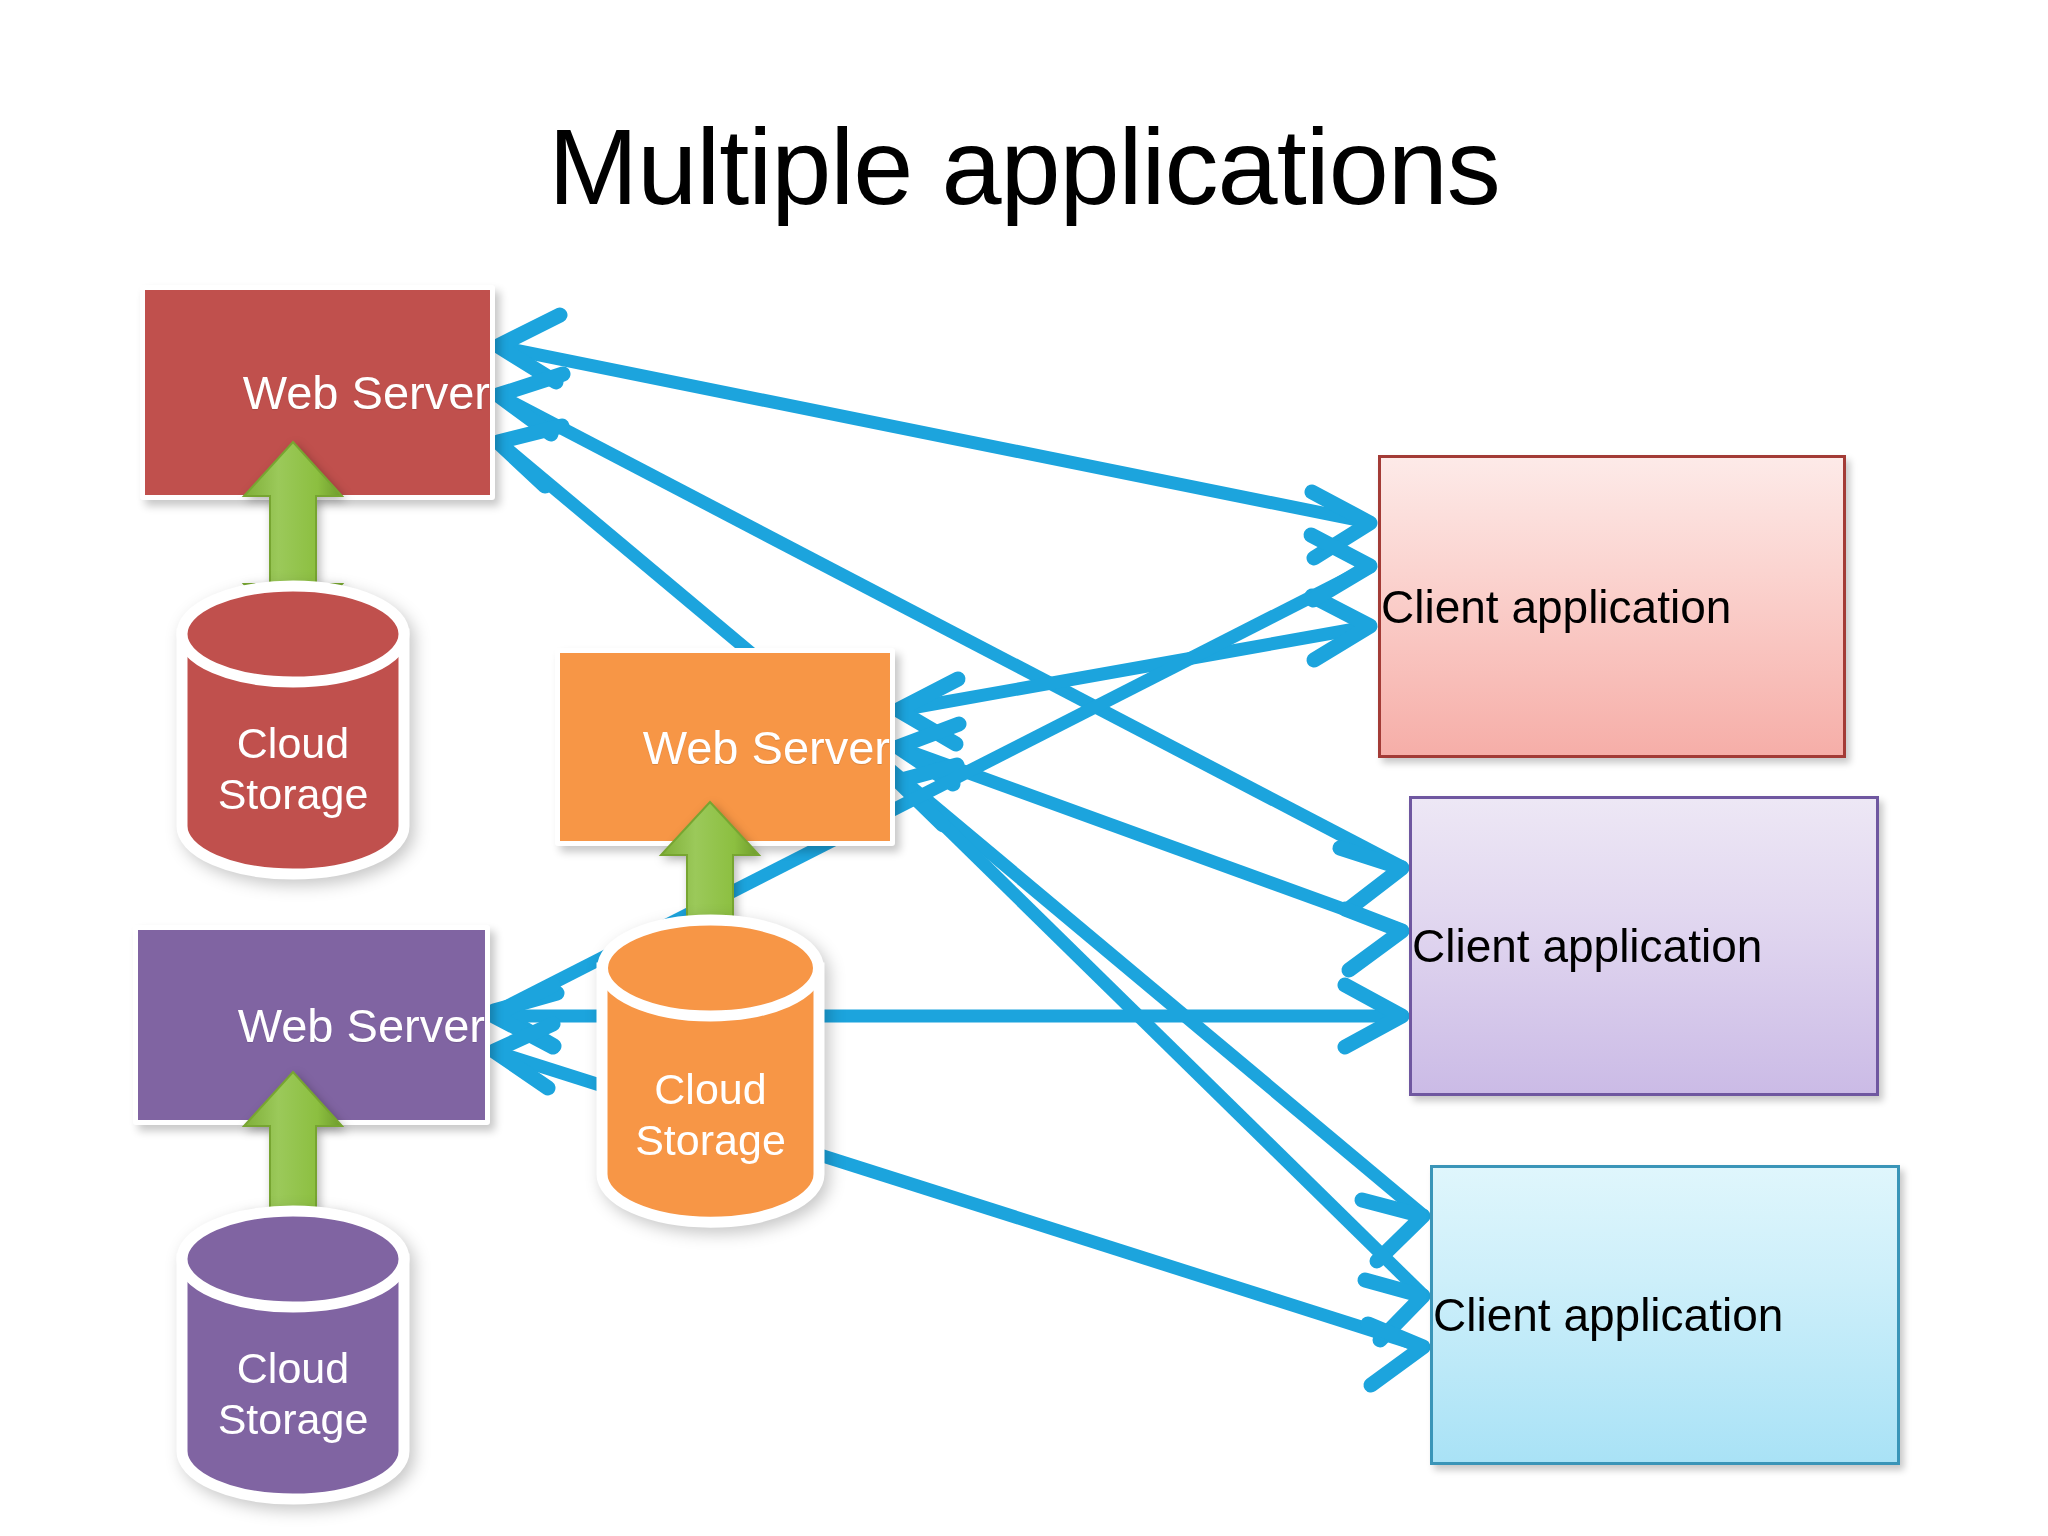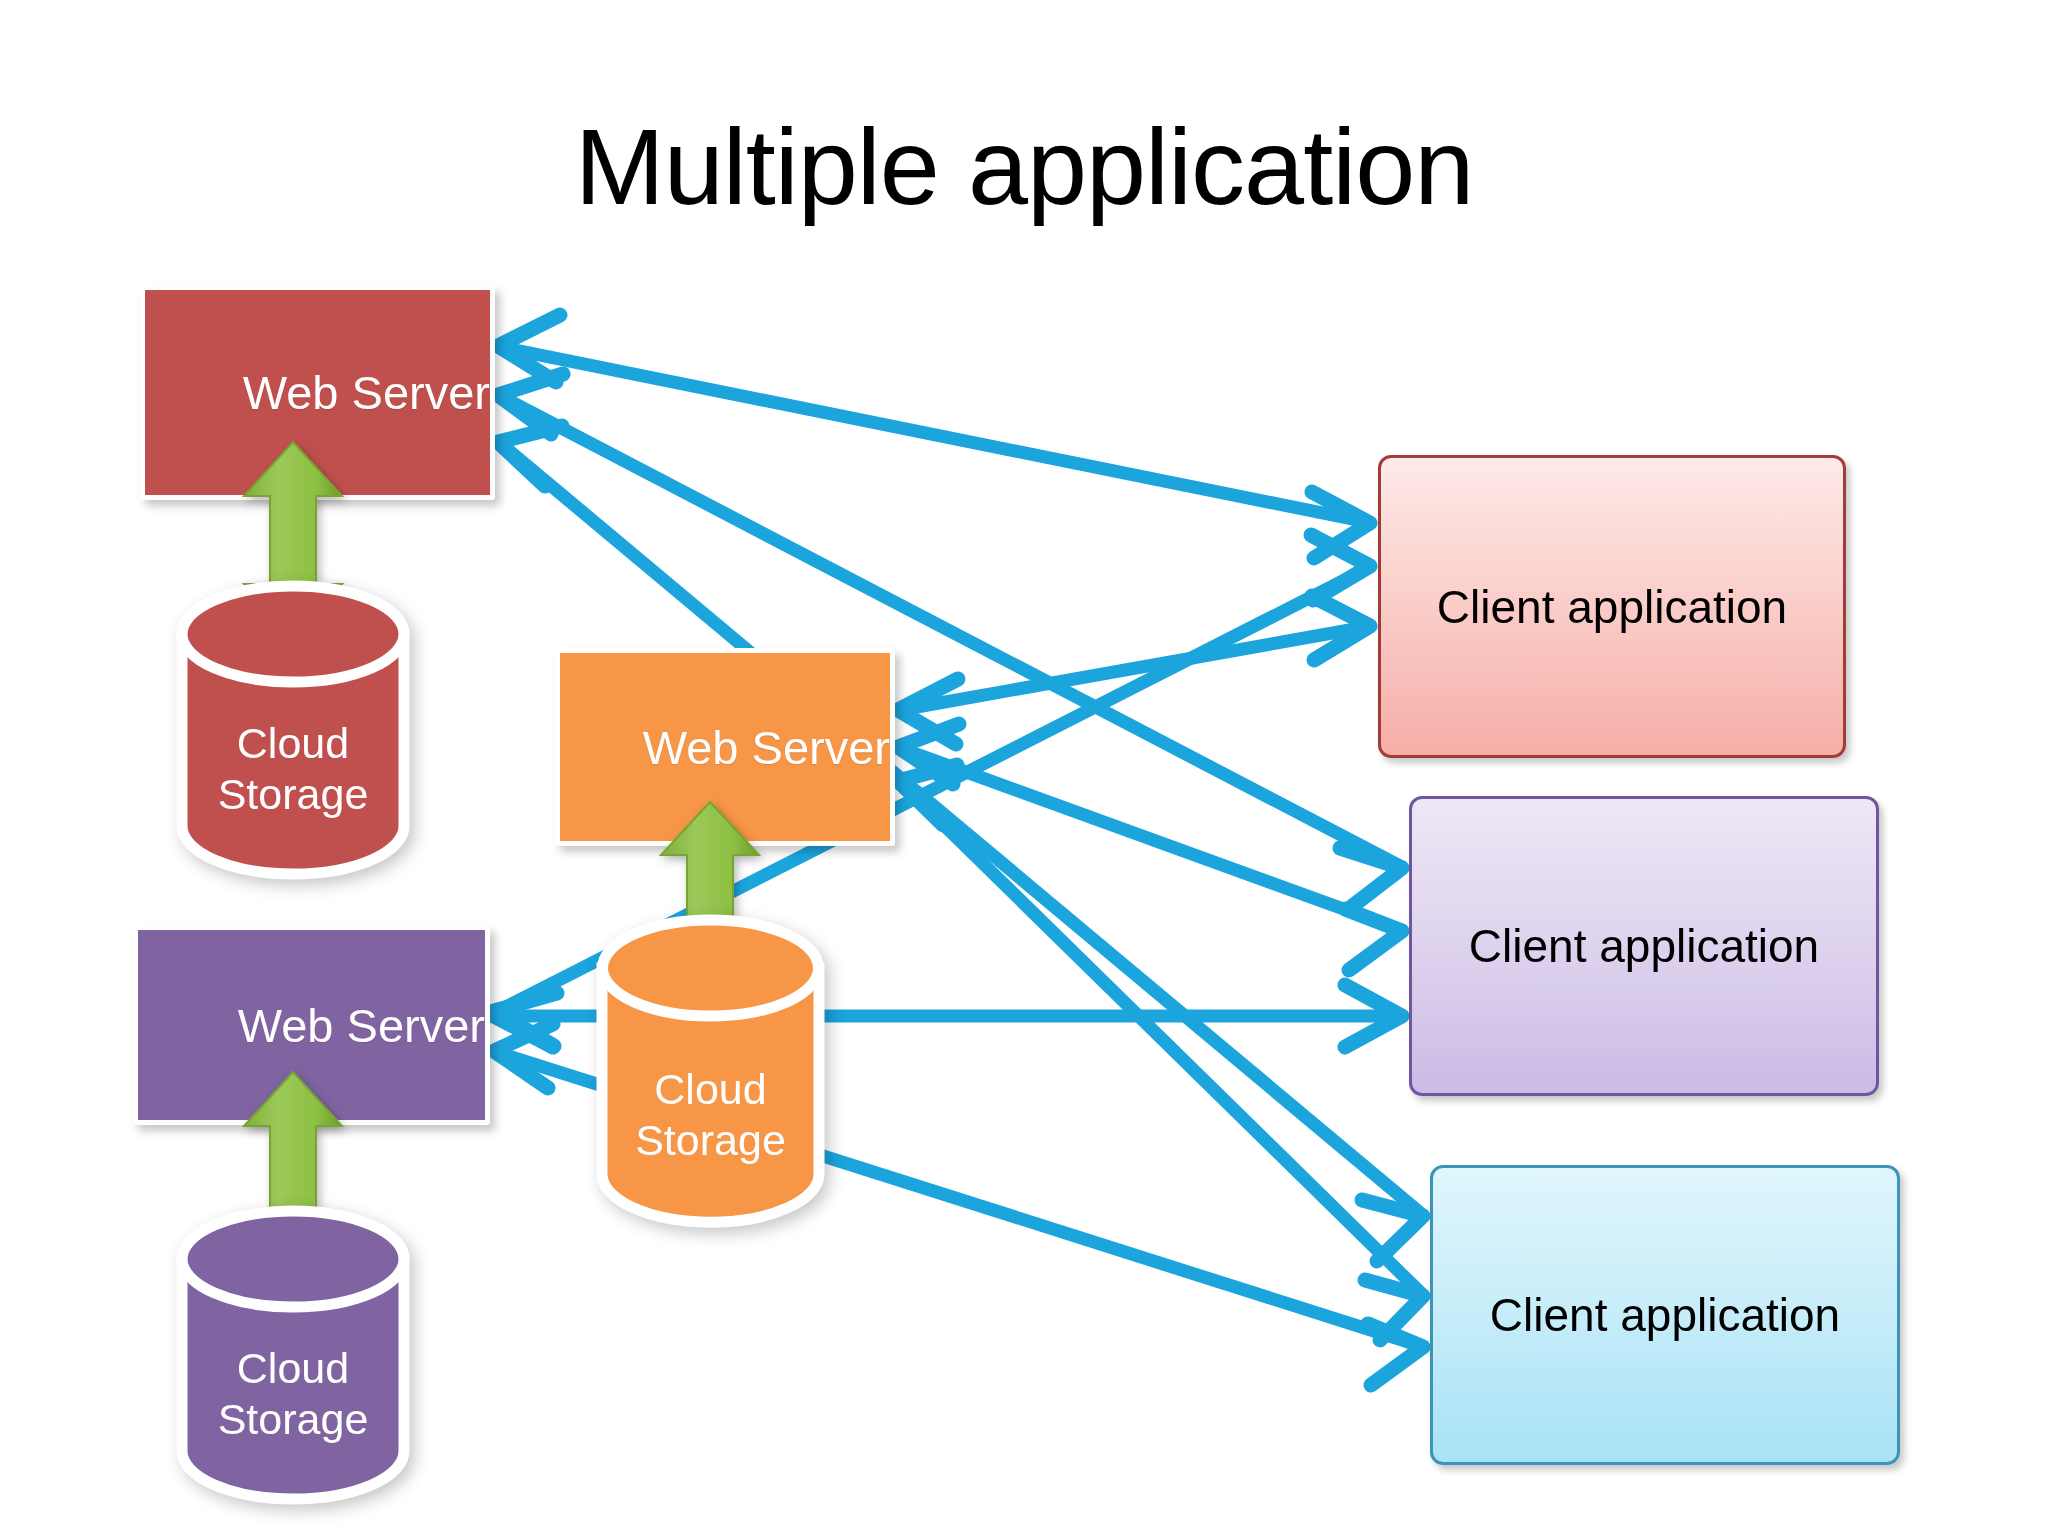--- a/index.html
+++ b/index.html
@@ -96,45 +96,43 @@
     position: absolute;
     filter: drop-shadow(3px 4px 5px rgba(0,0,0,0.28));
   }
 
   
   .client-box {
     position: absolute;
     box-sizing: border-box;
     display: flex;
     align-items: center;
-    justify-content: center;
     font-size: 46px;
     color: #000000;
     box-shadow: 4px 5px 7px rgba(0,0,0,0.22);
-    border-radius: 13px;
   }
   .client-box.pink {
     background: linear-gradient(to bottom, #FDEAE8 0%, #FBD4D0 38%, #F6AEA8 100%);
     border: 3px solid #A33B36;
   }
   .client-box.lavender {
     background: linear-gradient(to bottom, #EDE7F5 0%, #E2D8F0 38%, #CBBBE6 100%);
     border: 3px solid #6F57A0;
   }
   .client-box.cyan {
     background: linear-gradient(to bottom, #DFF6FC 0%, #CDEFFA 38%, #A9E2F6 100%);
     border: 3px solid #3A95B8;
   }
 </style>
 </head>
 <body>
 
 <div id="slide">
 
-  <div id="slide-title">Multiple application</div>
+  <div id="slide-title">Multiple applications</div>
 
   <svg id="connectors" viewBox="0 0 2048 1536" width="2048" height="1536" xmlns="http://www.w3.org/2000/svg">
     <g stroke="#1CA4DD">
 
       <line class="conn" x1="500" y1="347" x2="1372" y2="523"></line>
       <polyline class="head" points="560,315 498,346 556,382"></polyline>
       <polyline class="head" points="1312,492 1370,523 1314,558"></polyline>
 
       <line class="conn" x1="500" y1="396" x2="1404" y2="868"></line>
       <polyline class="head" points="563,374 498,395 551,434"></polyline>

